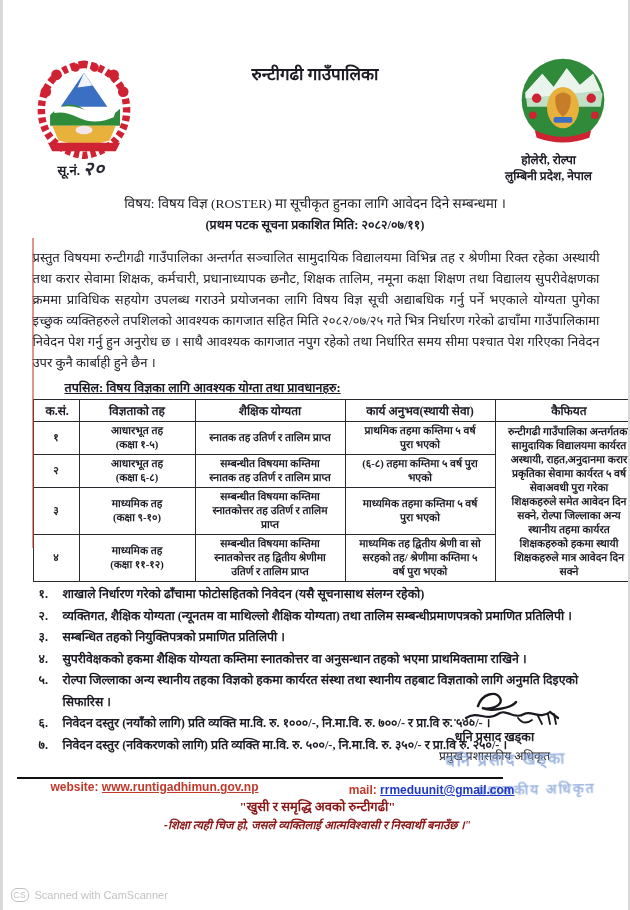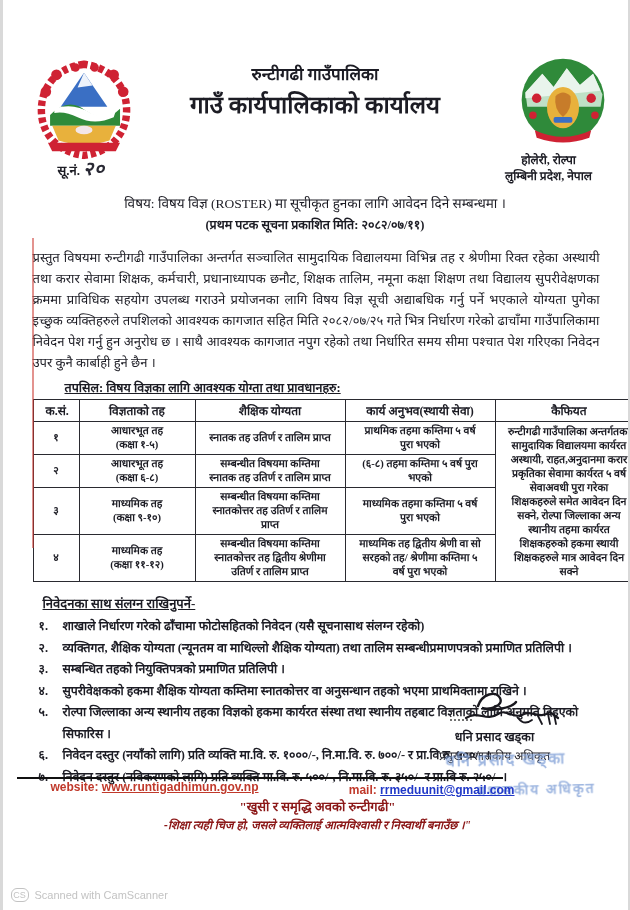--- a/index.html
+++ b/index.html
@@ -122,21 +122,20 @@
       <circle cx="18" cy="64" r="4" fill="#cf2233"></circle>
         <circle cx="84" cy="64" r="4" fill="#cf2233"></circle>
       <ellipse cx="50" cy="56" rx="17" ry="22" fill="#e8b13c"></ellipse>
       <path d="M42 44 Q50 36 58 44 Q60 58 50 66 Q40 58 42 44 Z" fill="#c77c2a"></path>
       <rect x="40" y="66" width="20" height="6" rx="2" fill="#3a6fc4"></rect>
       <path d="M20 80 Q50 94 80 80 L78 88 Q50 98 22 88 Z" fill="#cf2233"></path>
     </svg>
 
     <div class="hdr-titles">
       <div class="hdr-muni">रुन्टीगढी गाउँपालिका</div>
-      <div class="hdr-office">गाउँ कार्यपालिकाको कार्यालय</div>
     </div>
 
     <div class="hdr-address">
       <div>होलेरी, रोल्पा</div>
       <div>लुम्बिनी प्रदेश, नेपाल</div>
     </div>
 
     <div class="ref">
       <span>सू.नं.</span>
       <span class="ref-num">२०</span>
@@ -201,21 +200,20 @@
       <td>
         <span class="cell-line">माध्यमिक तह</span>
         <span class="cell-line">(कक्षा ११-१२)</span>
       </td>
       <td>सम्बन्धीत विषयमा कम्तिमा स्नातकोत्तर तह द्वितीय श्रेणीमा उतिर्ण र तालिम प्राप्त</td>
       <td>माध्यमिक तह द्वितीय श्रेणी वा सो सरहको तह/ श्रेणीमा कम्तिमा ५ वर्ष पुरा भएको</td>
     </tr>
   </tbody>
     </table>
 
-  <div class="attach-heading">निवेदनका साथ संलग्न राखिनुपर्ने-</div>
   <div class="attach-list">
     <div class="attach-item">
       <span class="num">१.</span>
       <span>शाखाले निर्धारण गरेको ढाँचामा फोटोसहितको निवेदन (यसै सूचनासाथ संलग्न रहेको)</span>
     </div>
     <div class="attach-item">
       <span class="num">२.</span>
       <span>व्यक्तिगत, शैक्षिक योग्यता (न्यूनतम वा माथिल्लो शैक्षिक योग्यता) तथा तालिम सम्बन्धीप्रमाणपत्रको प्रमाणित प्रतिलिपी ।</span>
     </div>
     <div class="attach-item">

